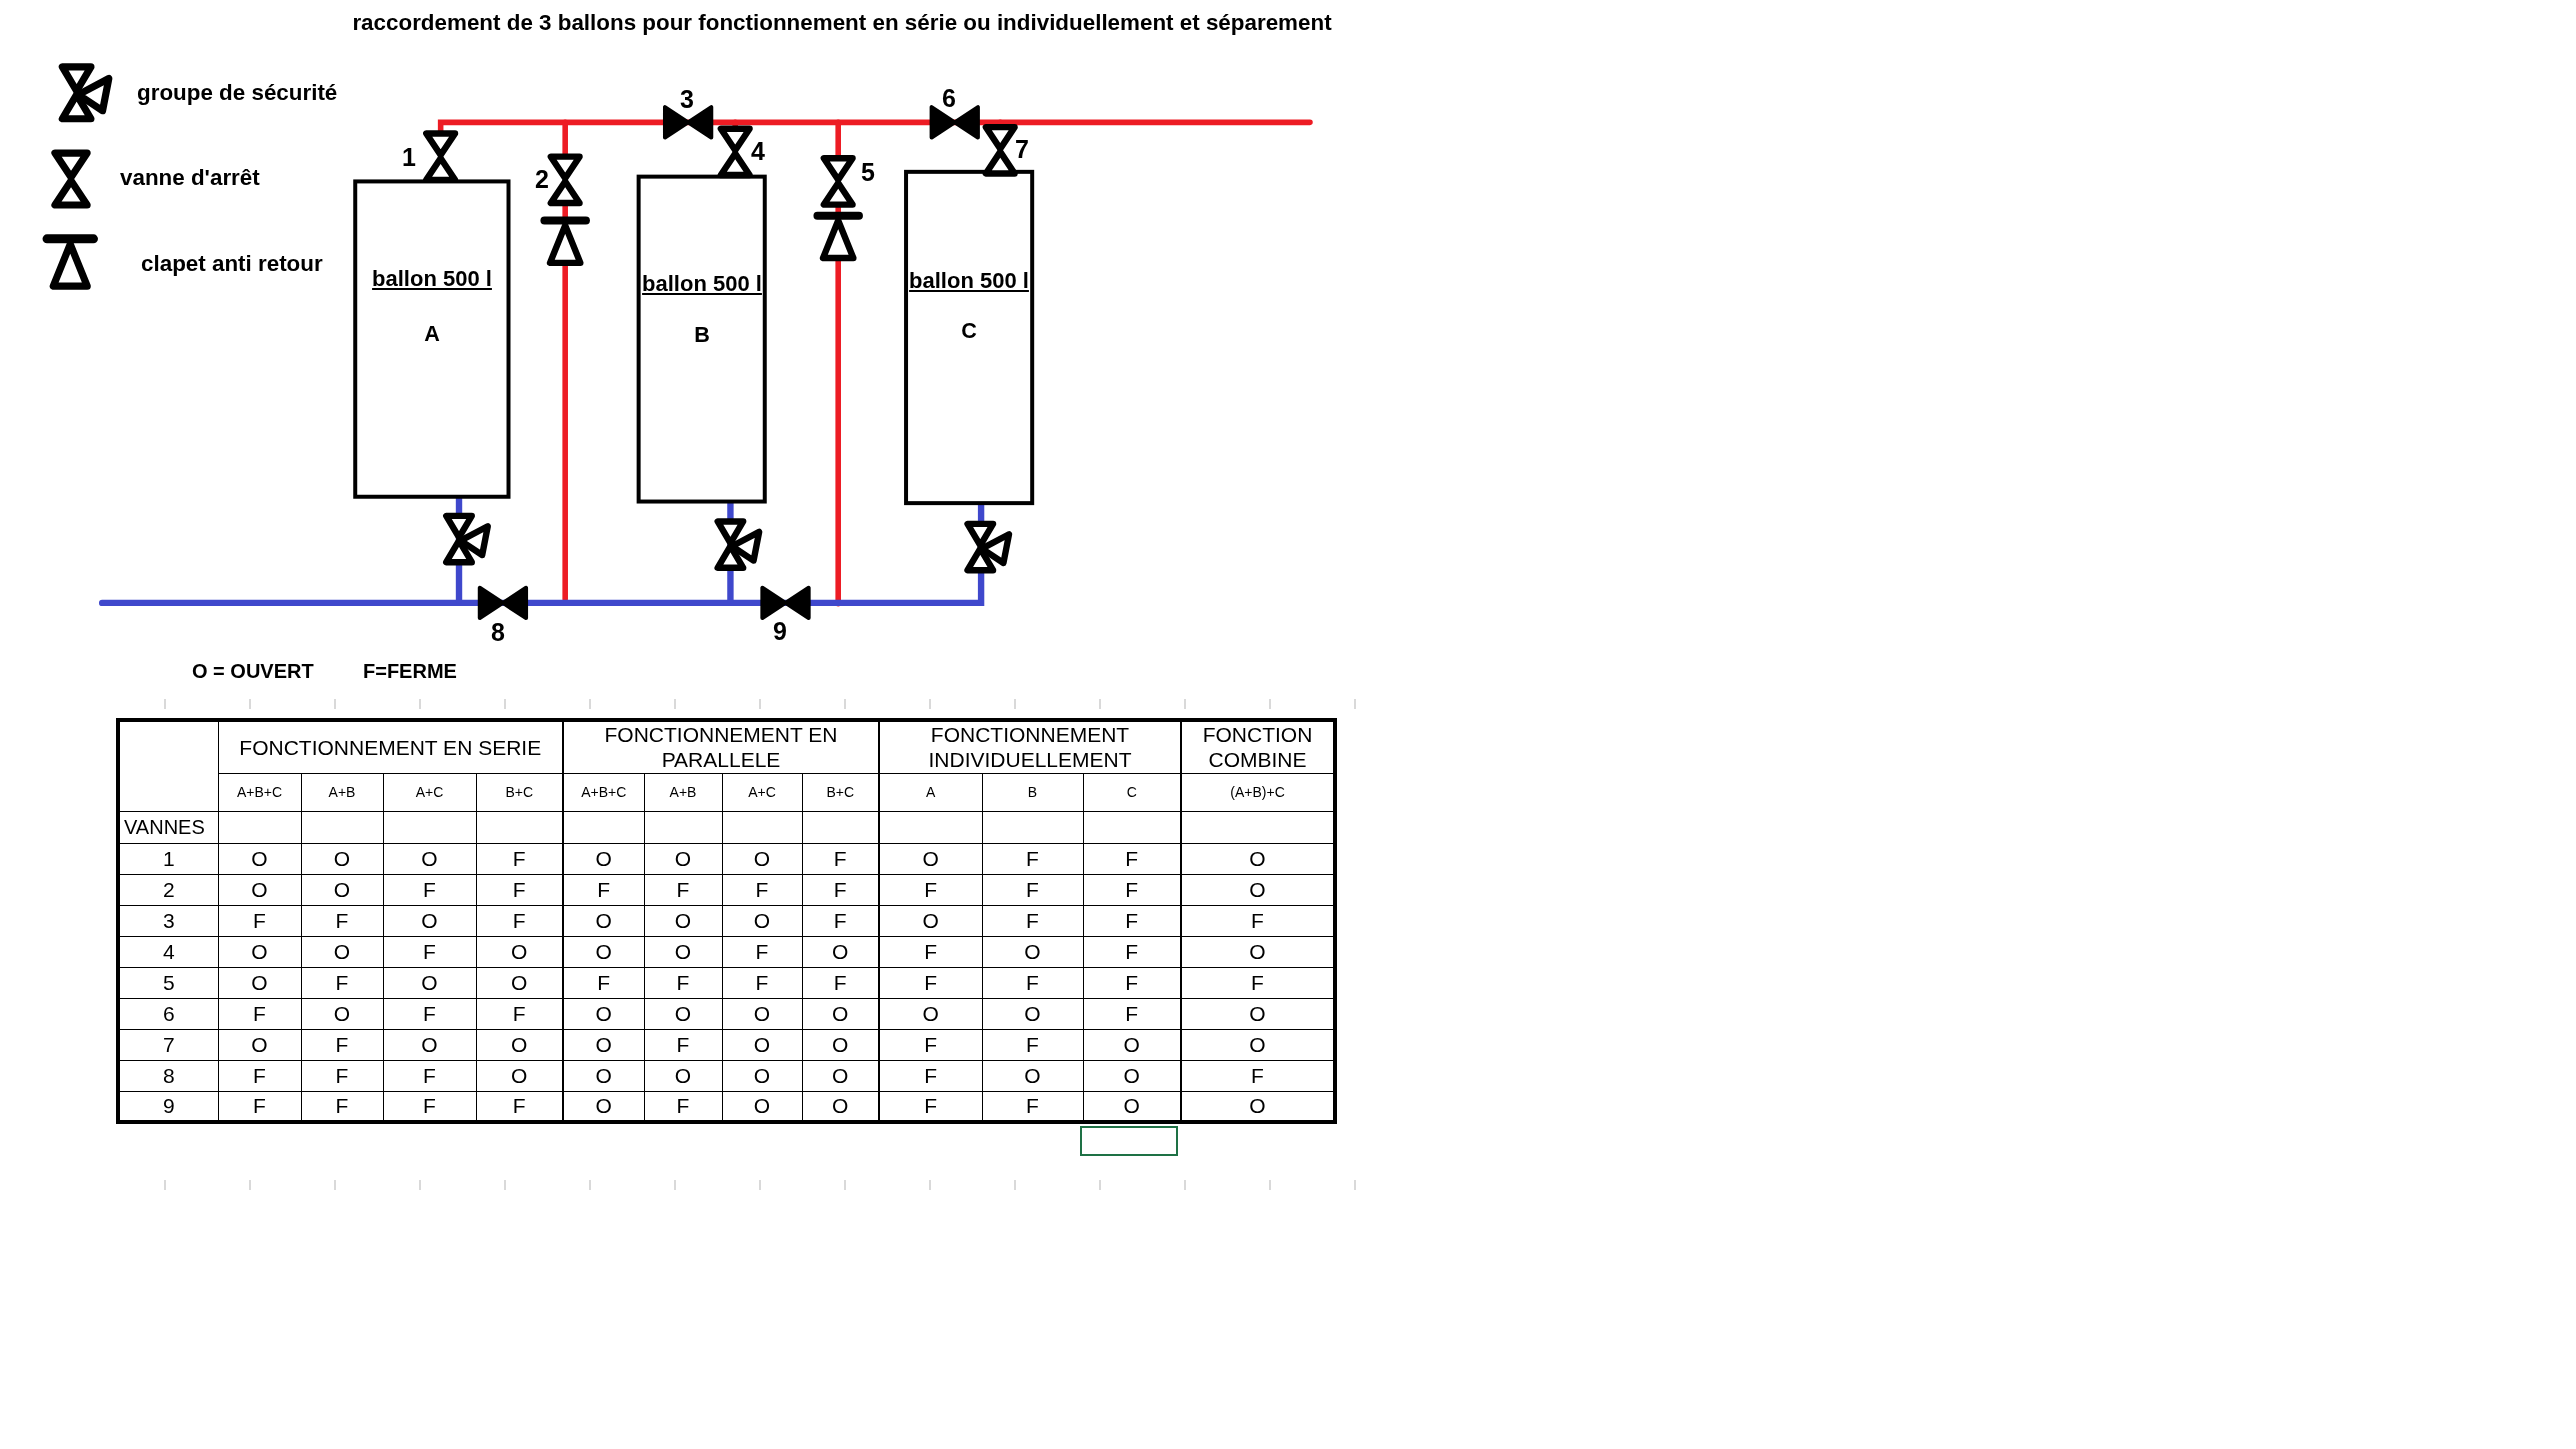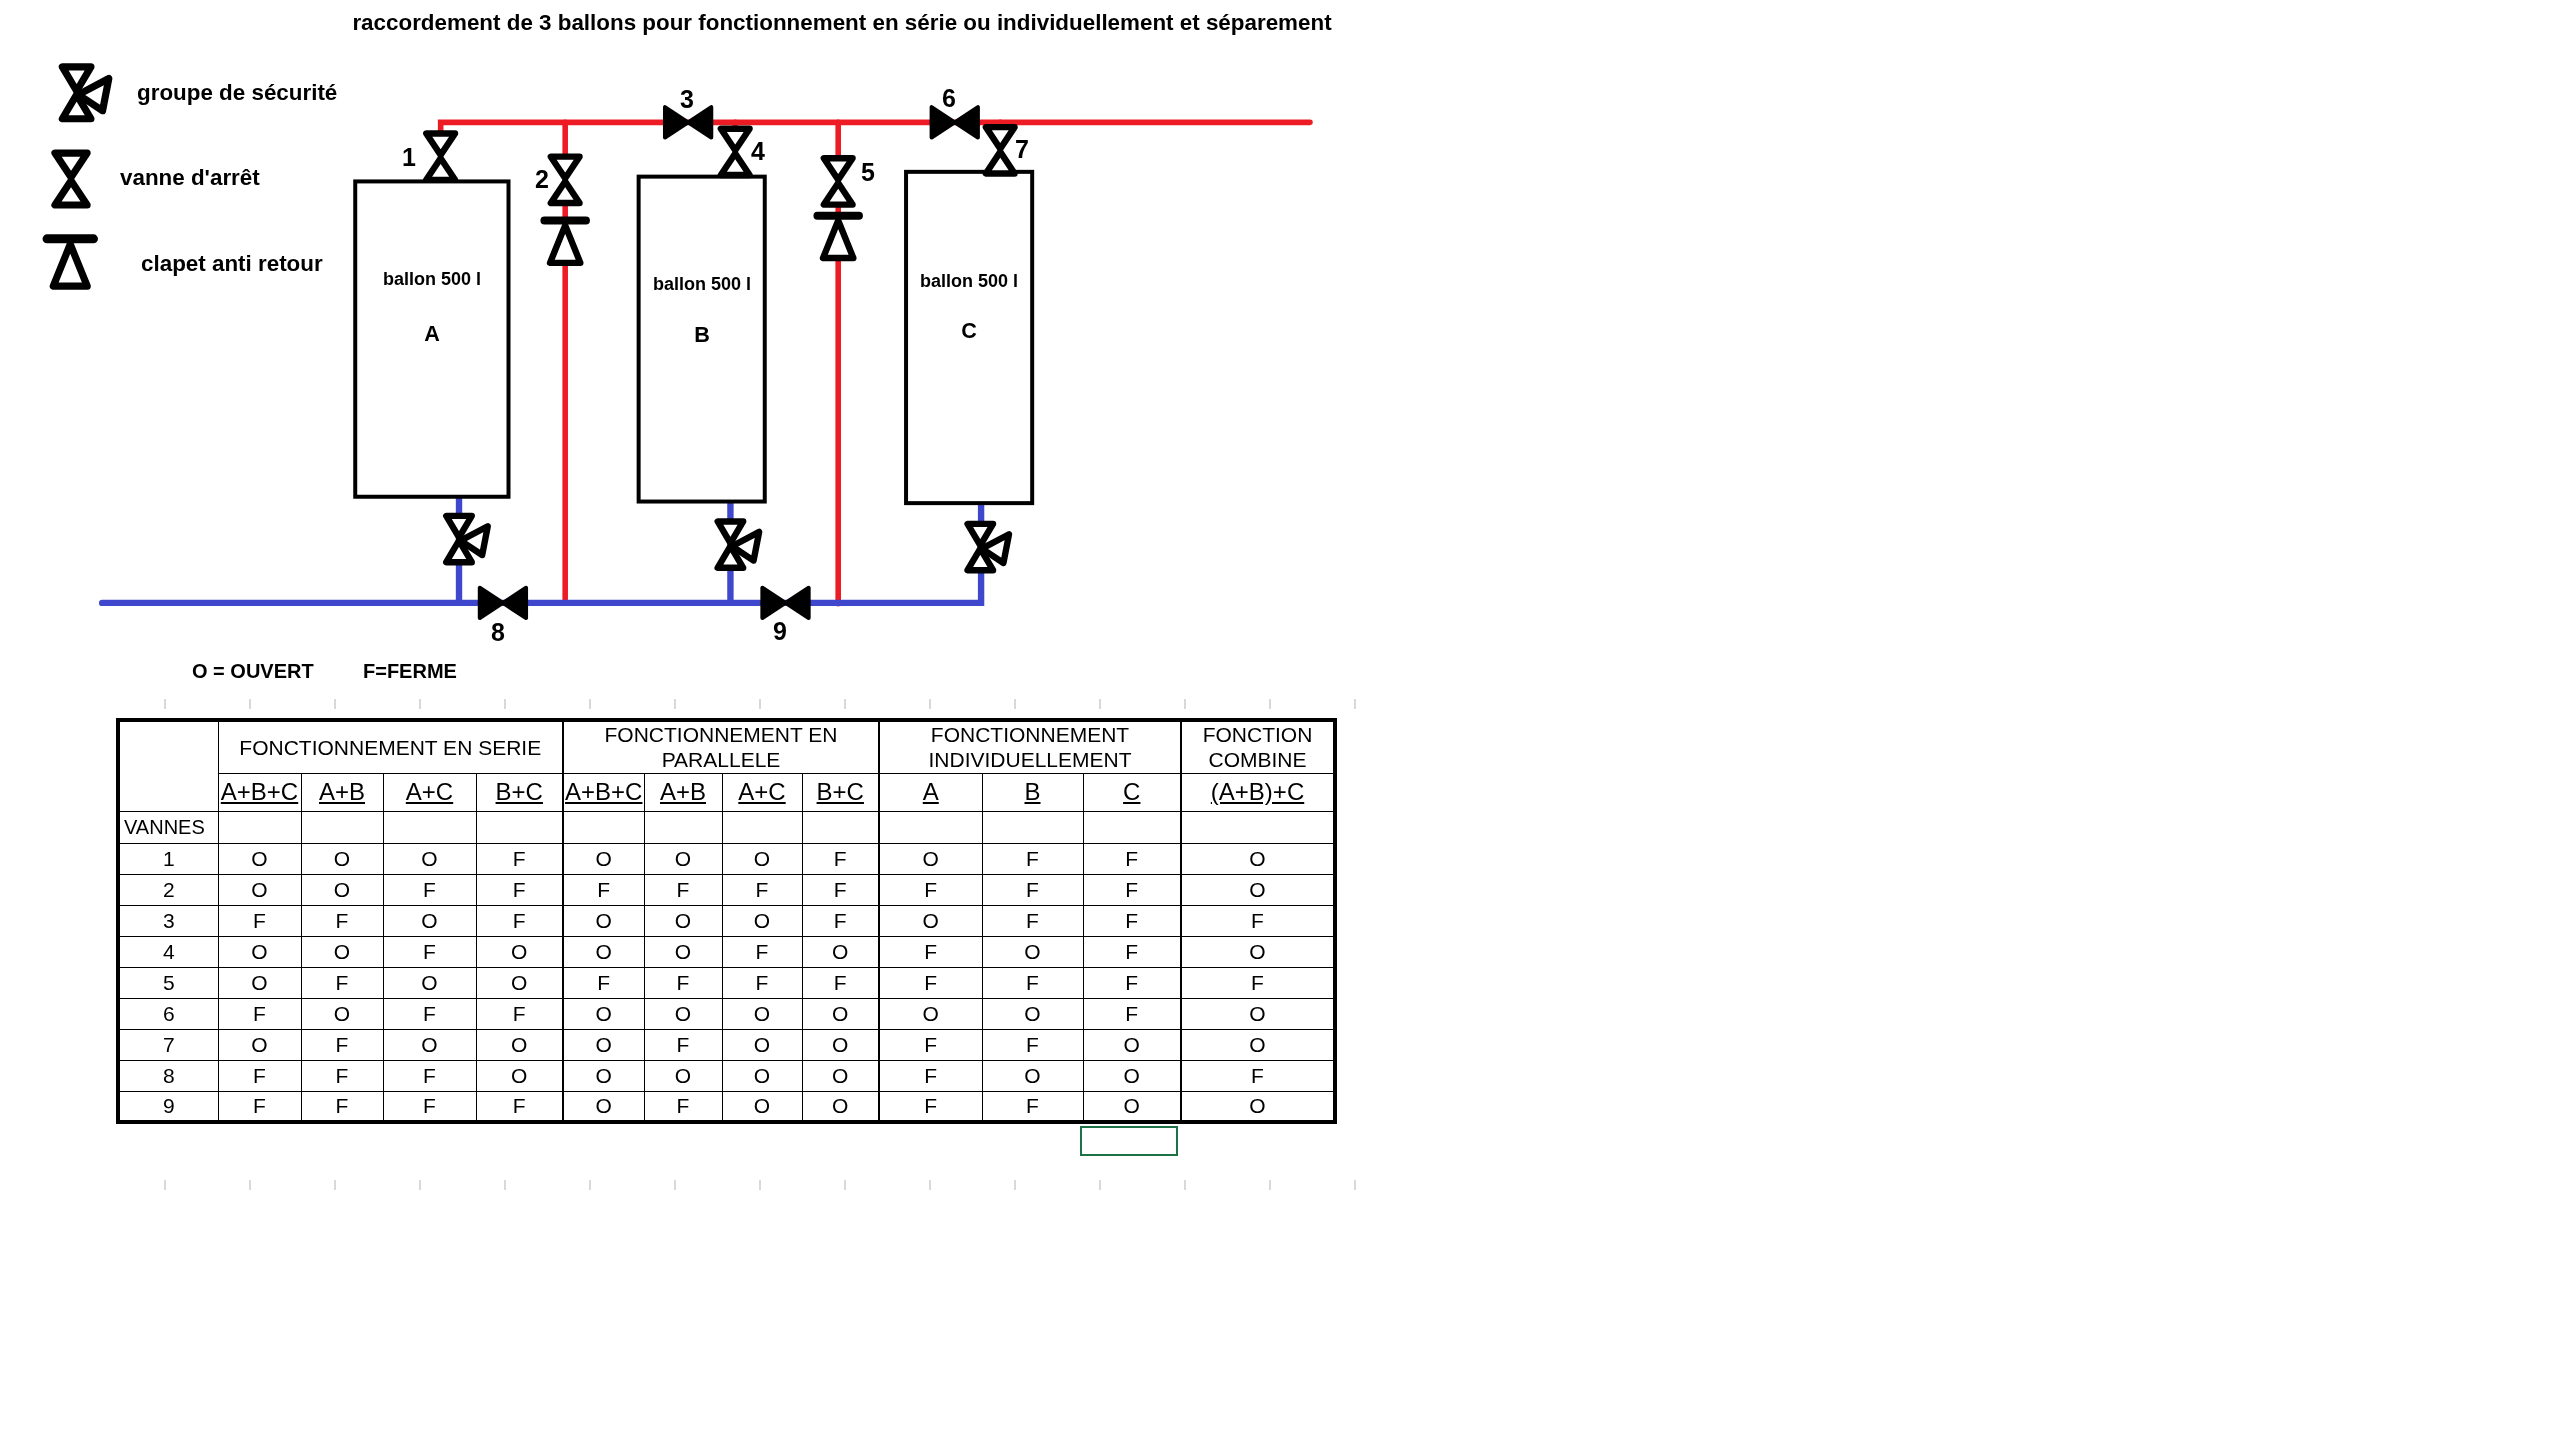--- a/index.html
+++ b/index.html
@@ -5,40 +5,40 @@
   html,body{margin:0;padding:0;background:#ffffff;}
   #sheet{
     position:relative; width:2576px; height:1449px; background:#ffffff;
     font-family:"Liberation Sans", sans-serif; color:#000; overflow:hidden;
   }
   .abs{position:absolute;}
   .ctr{transform:translate(-50%,-50%); white-space:nowrap;}
   #title{left:323px; top:9.6px; width:1038px; text-align:center;
          font-size:22.4px; font-weight:bold;}
   .legend-label{font-size:22.4px; font-weight:bold; white-space:nowrap;}
-  .ballon-name{font-size:18px; font-weight:bold;}
+  .ballon-name{font-size:22px; font-weight:bold;text-decoration:underline;}
   .ballon-letter{font-size:21.6px; font-weight:bold;}
   .vlabel{font-size:25px; font-weight:bold;}
   .keylabel{font-size:20px; font-weight:bold; white-space:nowrap;}
   #nota{left:172px; top:1217px; font-size:22.4px; font-weight:bold; white-space:nowrap;}
   .tickrow{height:9.6px; width:1202px; left:164px;
     background:repeating-linear-gradient(90deg,#d9d9d9 0 2.4px, transparent 2.4px 85px);}
   
   #vtable{position:absolute; left:116px; top:718px; border-collapse:collapse;
           table-layout:fixed; width:1217px; background:#fff;}
   #vtable th, #vtable td{border:1.6px solid #000; padding:0; text-align:center;
           vertical-align:middle; font-weight:normal; overflow:hidden;}
   #vtable{border:4px solid #000;}
   #vtable .gb{border-left-width:2.4px;text-align:center;}
   #vtable .r-gt{height:53px;}
   #vtable .r-ch{height:38px;}
   #vtable .r-v{height:32px;}
   #vtable .r-d{height:31px;}
   #vtable .gt{font-size:21px; line-height:1.2; white-space:pre-line;}
-  #vtable .ch{font-size:24px;text-decoration:underline;}
+  #vtable .ch{font-size:14px;}
   #vtable .vl{font-size:20px; text-align:left; padding-left:4px;}
   #vtable .rn{font-size:21px;}
   #vtable .st{font-size:21px;}
   #selcell{left:1080px; top:1126px; width:98px; height:30px;
            border:2.4px solid #1e7145; box-sizing:border-box;}
 </style>
 </head>
 <body>
 
 <div id="sheet">

